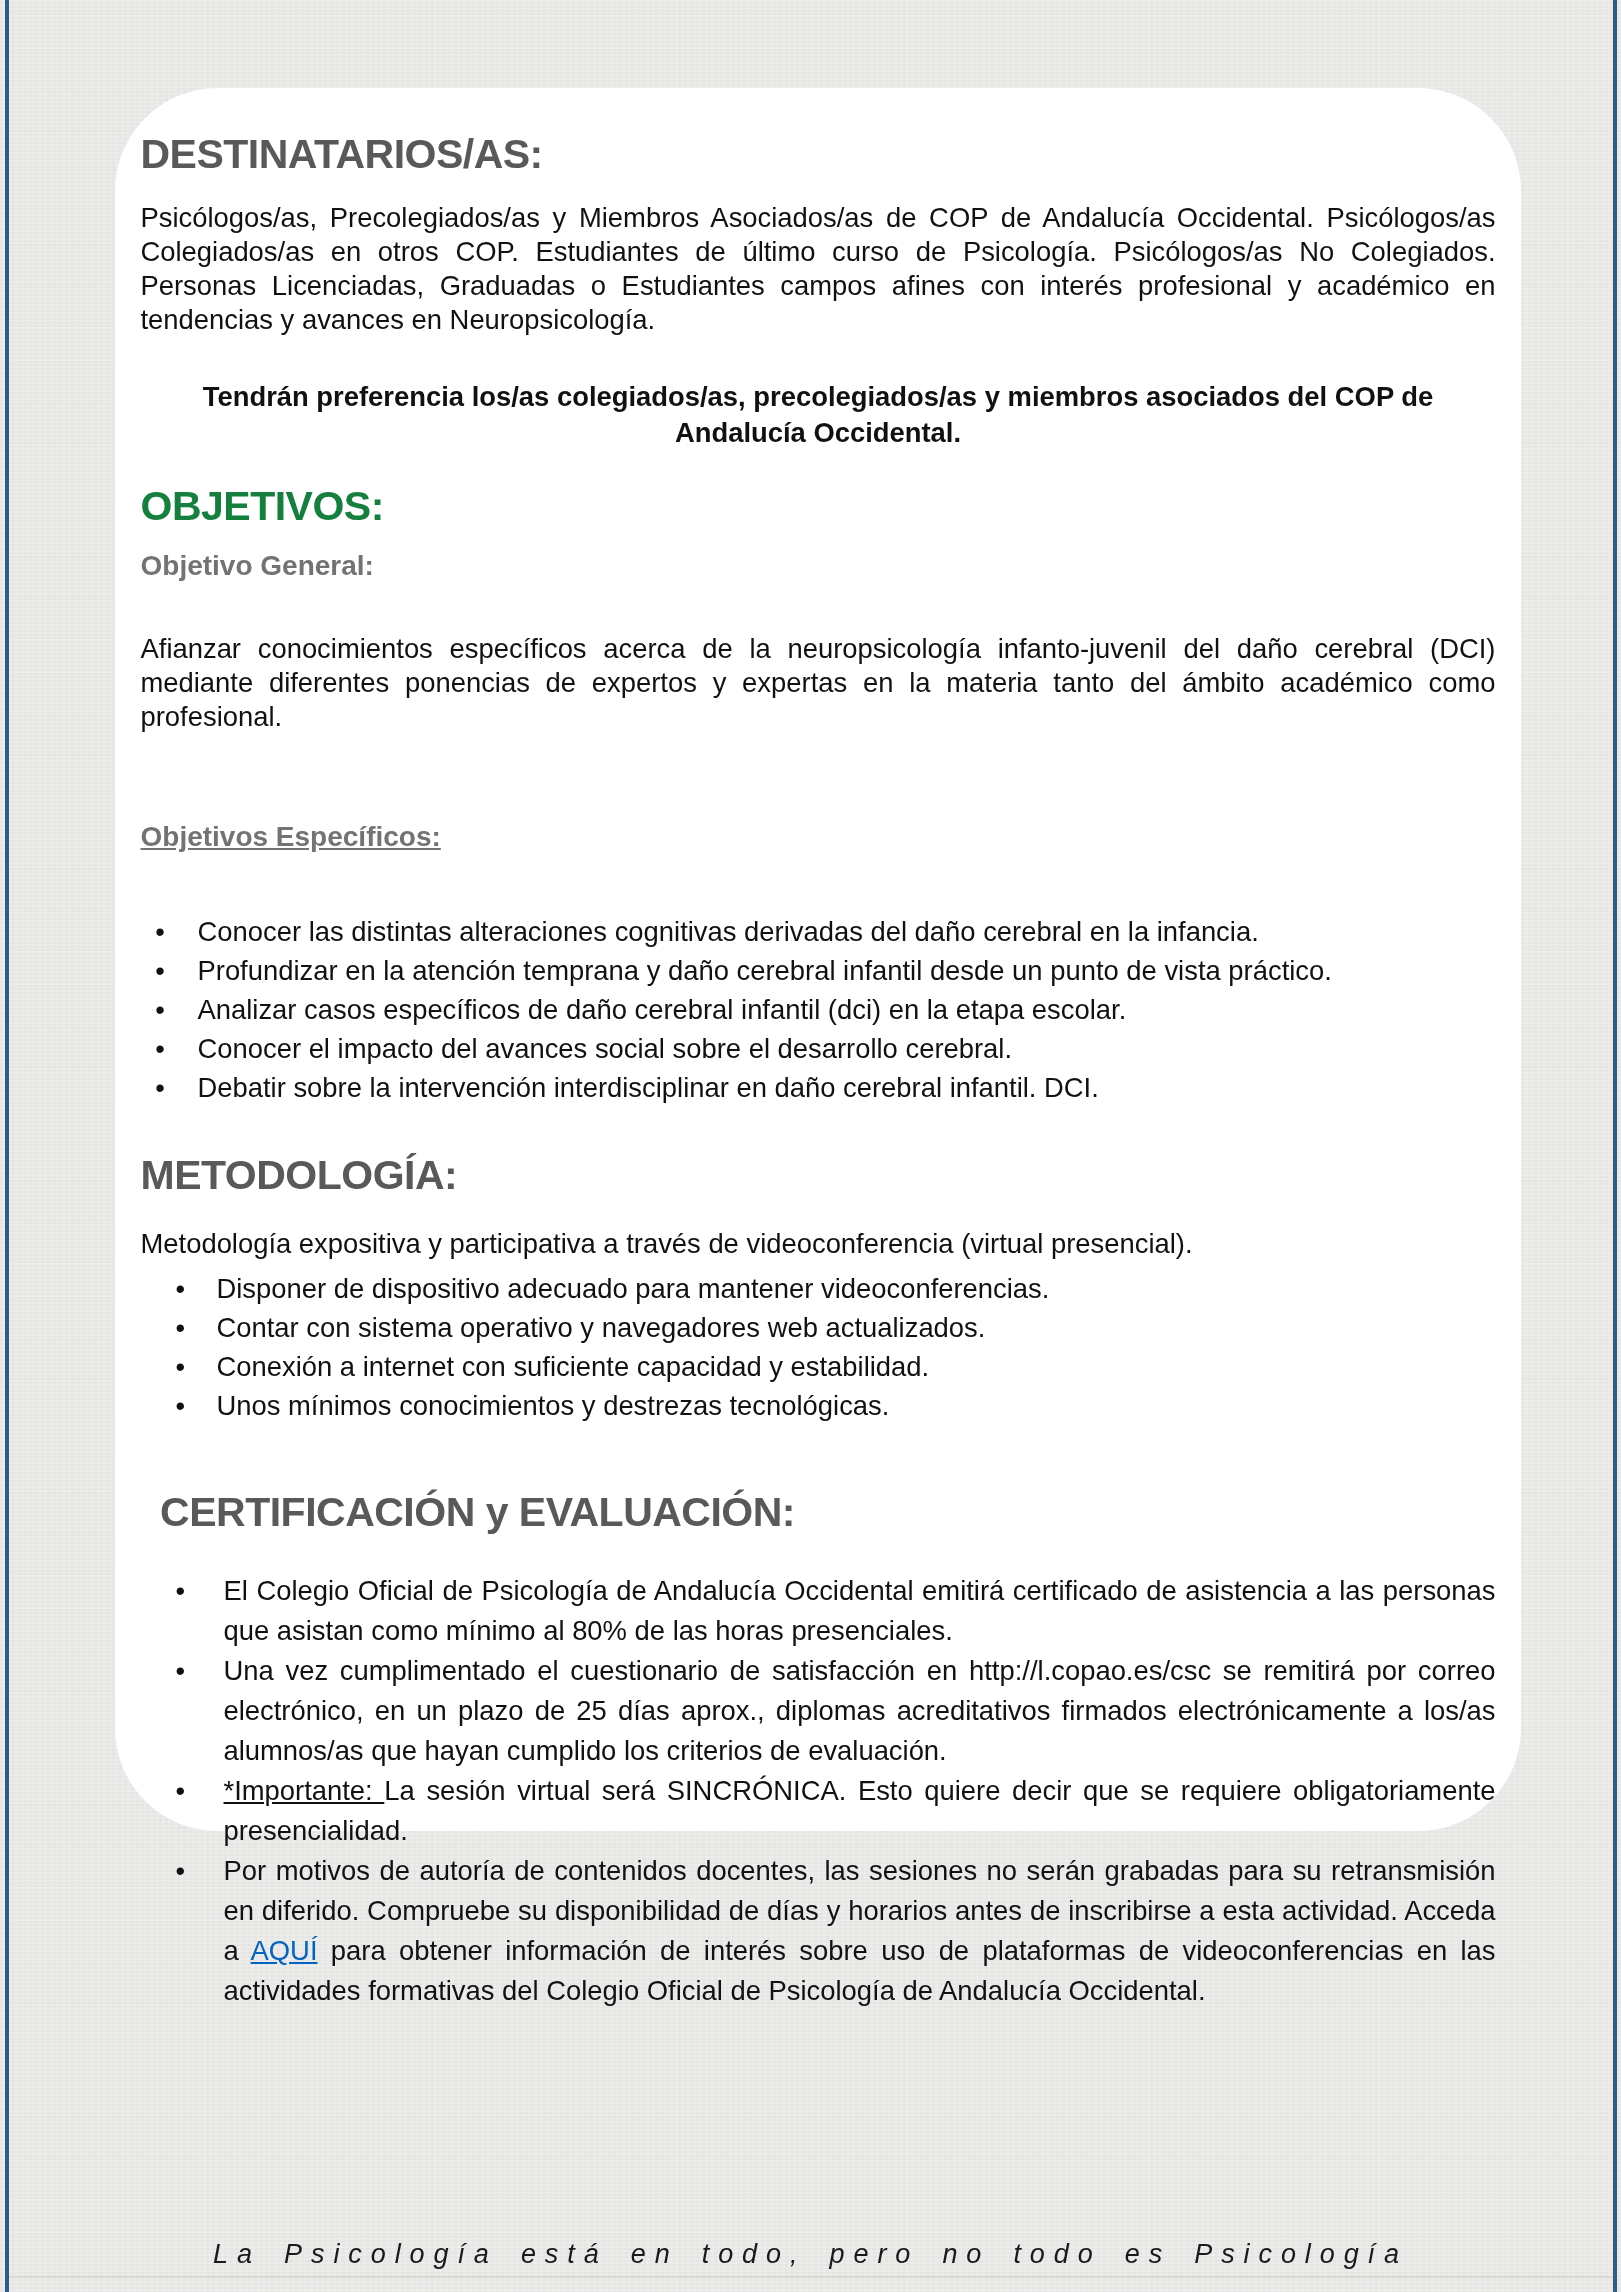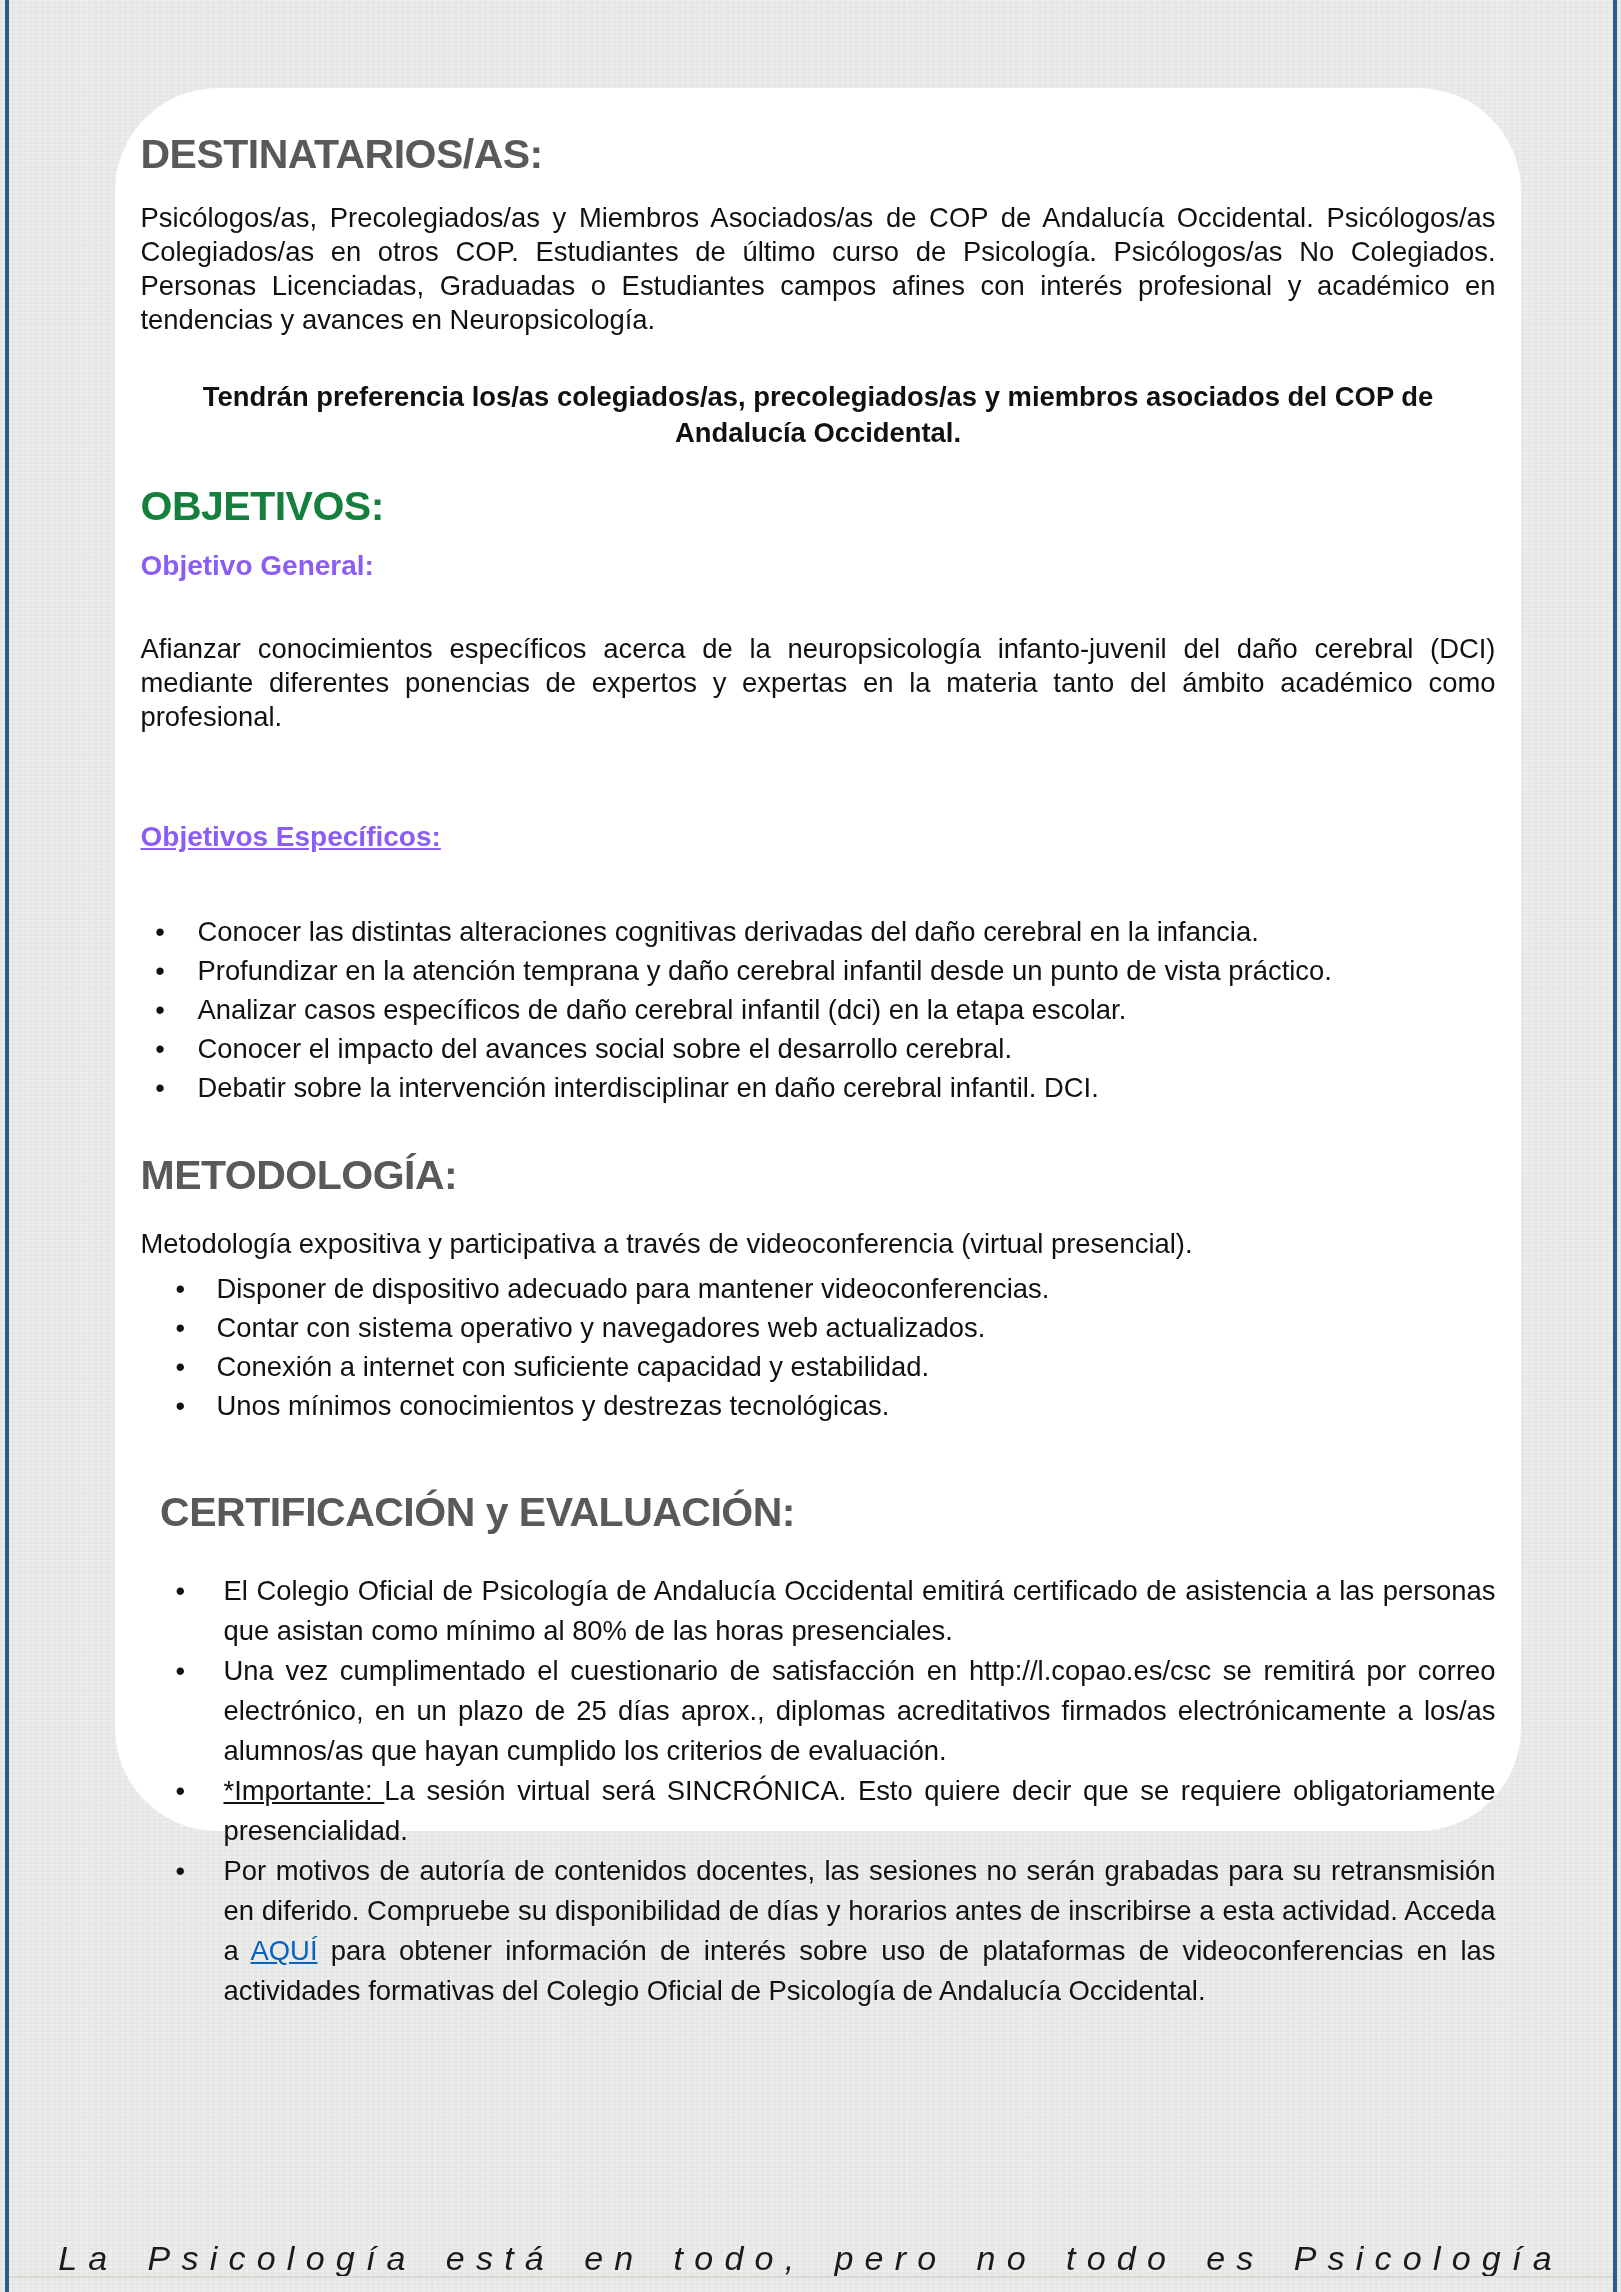--- a/index.html
+++ b/index.html
@@ -28,21 +28,21 @@
     box-sizing: border-box;
   }
 
   h1 {
     font-size: 41px; line-height: 43px;
     font-weight: bold; letter-spacing: -0.5px;
     margin: 0;
   }
   h3 {
     font-size: 28px; line-height: 29px;
-    font-weight: bold; color: #8b5cf6;
+    font-weight: bold; color: #737373;
     margin: 0;
   }
   p { margin: 0; font-size: 27.4px; line-height: 34px; }
   .justify { text-align: justify; }
   .center  { text-align: center; }
   .bold    { font-weight: bold; }
 
   .p-body      { margin-top: 24.5px; }
   .highlight   { margin-top: 42px; font-weight: bold; line-height: 36px; }
   .h-objetivos { margin-top: 34px; }
@@ -74,21 +74,21 @@
   .ul-cert li::before { left: 35px; }
 
   .u-prefix { text-decoration: underline; }
   a.doc-link { text-decoration: underline; }
 
   .footer-slogan {
     position: absolute;
     left: 0; right: 0; top: 2239px;
     text-align: center;
     font-style: italic;
-    font-size: 34px;
+    font-size: 27px;
     letter-spacing: 0.33em;
     word-spacing: 0.25em;
     color: #1a1a1a;
   }
   .footer-divider {
     position: absolute;
     left: 8.8px; right: 7.8px; top: 2276px;
     height: 0;
     border-top: 2px solid #d9d9d5;
   }

